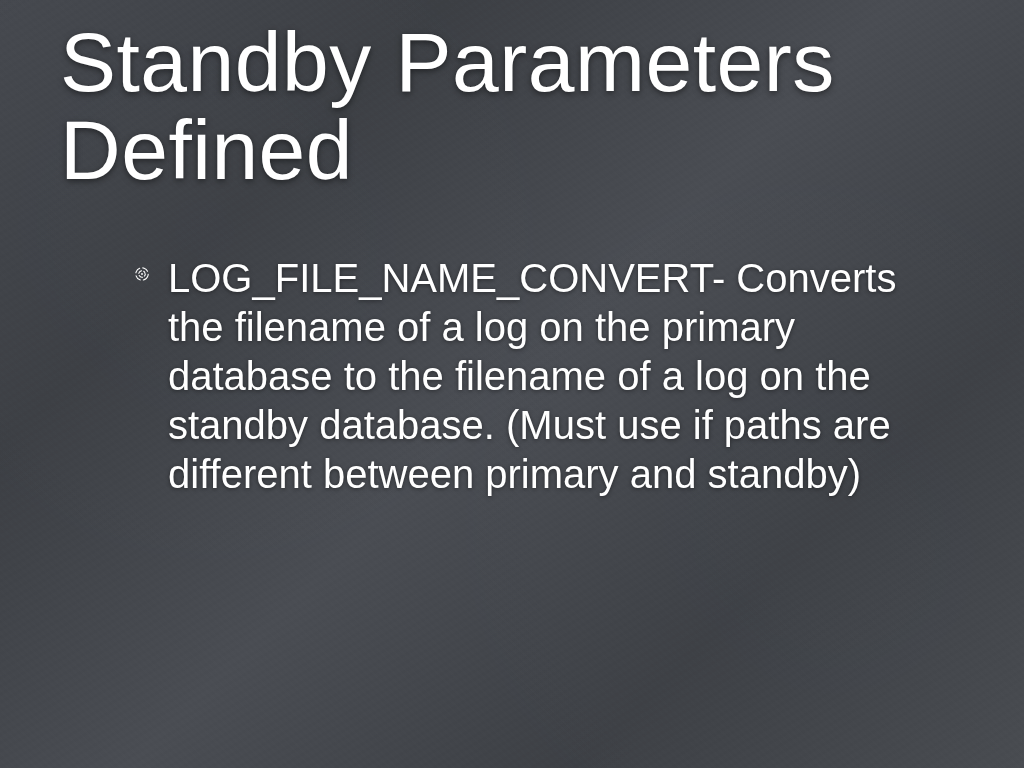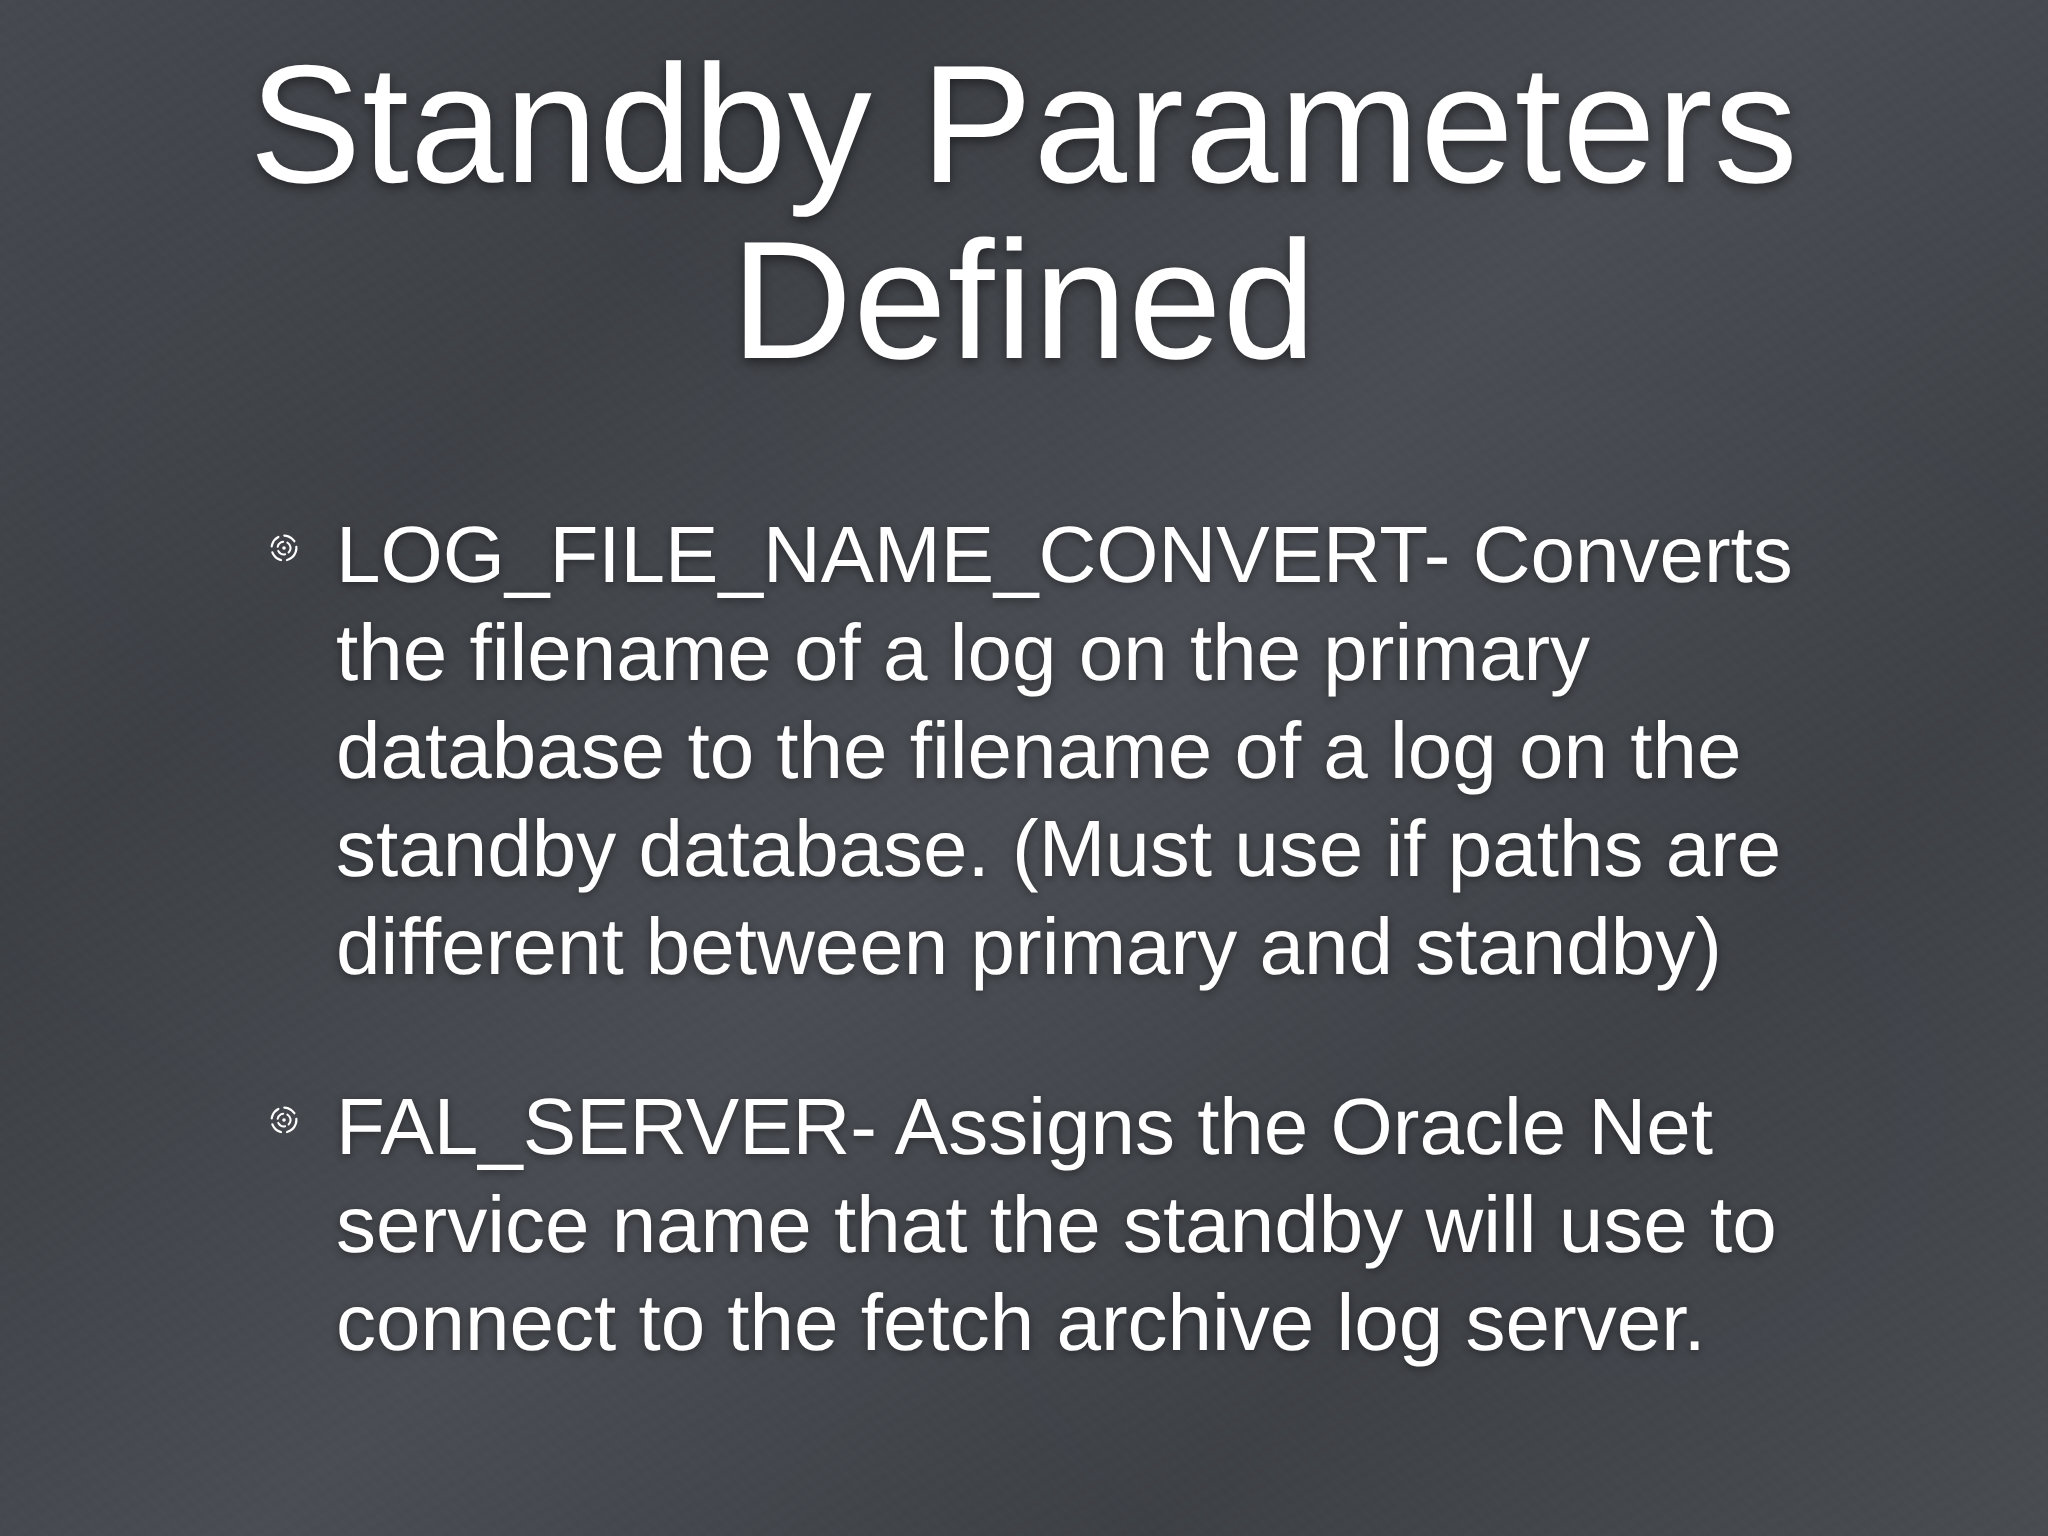--- a/index.html
+++ b/index.html
@@ -28,21 +28,21 @@
     position: absolute;
     inset: 0;
     pointer-events: none;
     background:
       repeating-linear-gradient(45deg, rgba(255,255,255,0.015) 0 2px, rgba(0,0,0,0) 2px 5px),
       repeating-linear-gradient(-30deg, rgba(0,0,0,0.02) 0 3px, rgba(0,0,0,0) 3px 7px);
     mix-blend-mode: overlay;
     opacity: 0.6;
   }
   .title {
-    text-align: center;
+    text-align: left;
     font-size: 84px;
     line-height: 1.05;
     font-weight: 400;
     margin: 0 0 60px 0;
     letter-spacing: 0.5px;
     text-shadow: 0 2px 6px rgba(0,0,0,0.5);
   }
   .body {
     padding-left: 108px;
     padding-right: 30px;
@@ -80,26 +80,16 @@
       <span class="bullet-icon">
         <svg viewBox="0 0 16 16">
           <circle cx="8" cy="8" r="6.2" fill="none" stroke="#fff" stroke-width="1.1" stroke-dasharray="6 3" stroke-linecap="round" transform="rotate(20 8 8)"></circle>
           <circle cx="8" cy="8" r="3.2" fill="none" stroke="#fff" stroke-width="1.0" stroke-dasharray="4 2" stroke-linecap="round" transform="rotate(-30 8 8)"></circle>
           <circle cx="8" cy="8" r="0.9" fill="#fff"></circle>
         </svg>
       </span>
       <span>LOG_FILE_NAME_CONVERT- Converts the filename of a log on the primary database to the filename of a log on the standby database. (Must use if paths are different between primary and standby)</span>
     </div>
 
-    <div class="bullet">
-      <span class="bullet-icon">
-        <svg viewBox="0 0 16 16">
-          <circle cx="8" cy="8" r="6.2" fill="none" stroke="#fff" stroke-width="1.1" stroke-dasharray="6 3" stroke-linecap="round" transform="rotate(20 8 8)"></circle>
-          <circle cx="8" cy="8" r="3.2" fill="none" stroke="#fff" stroke-width="1.0" stroke-dasharray="4 2" stroke-linecap="round" transform="rotate(-30 8 8)"></circle>
-          <circle cx="8" cy="8" r="0.9" fill="#fff"></circle>
-        </svg>
-      </span>
-      <span>FAL_SERVER- Assigns the Oracle Net service name that the standby will use to connect to the fetch archive log server.</span>
-    </div>
 
   </div>
 
 </div>
 
 </body></html>

